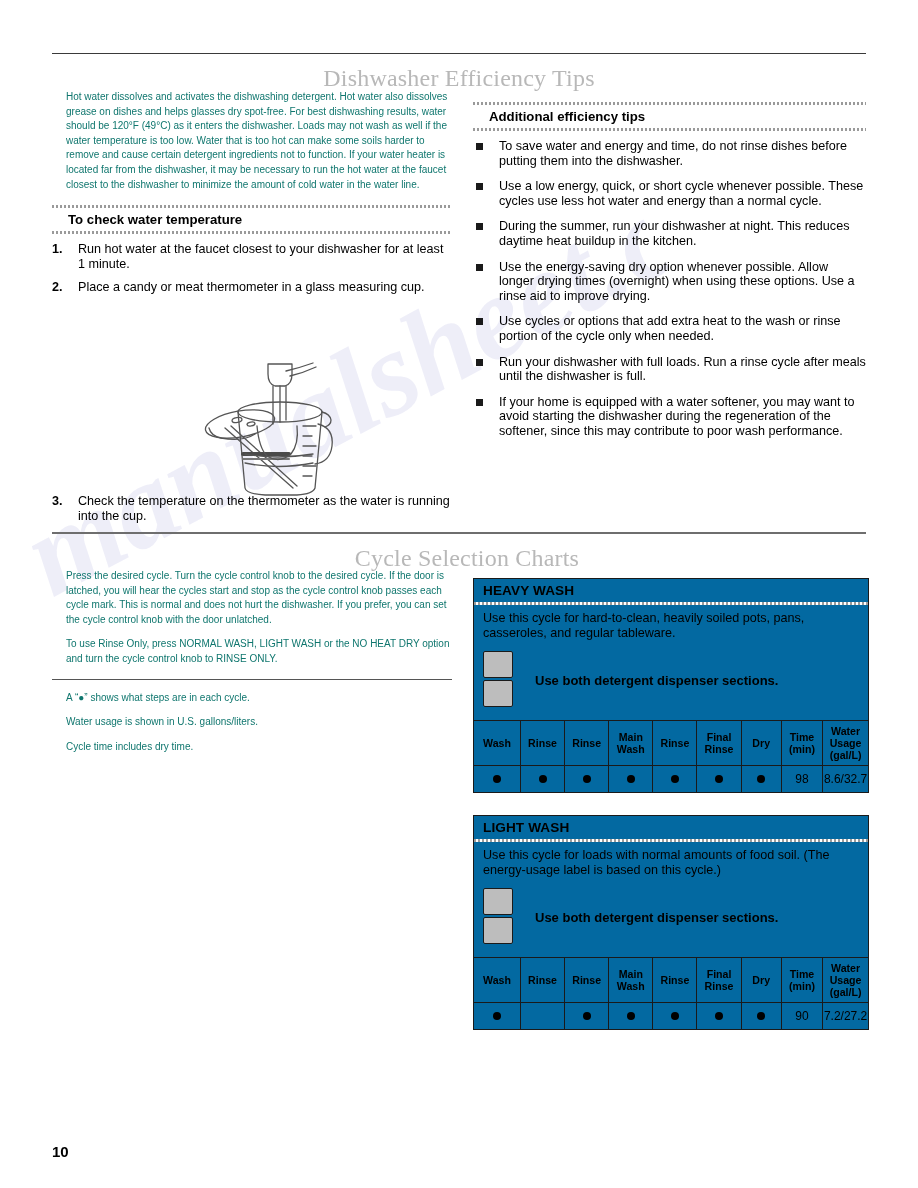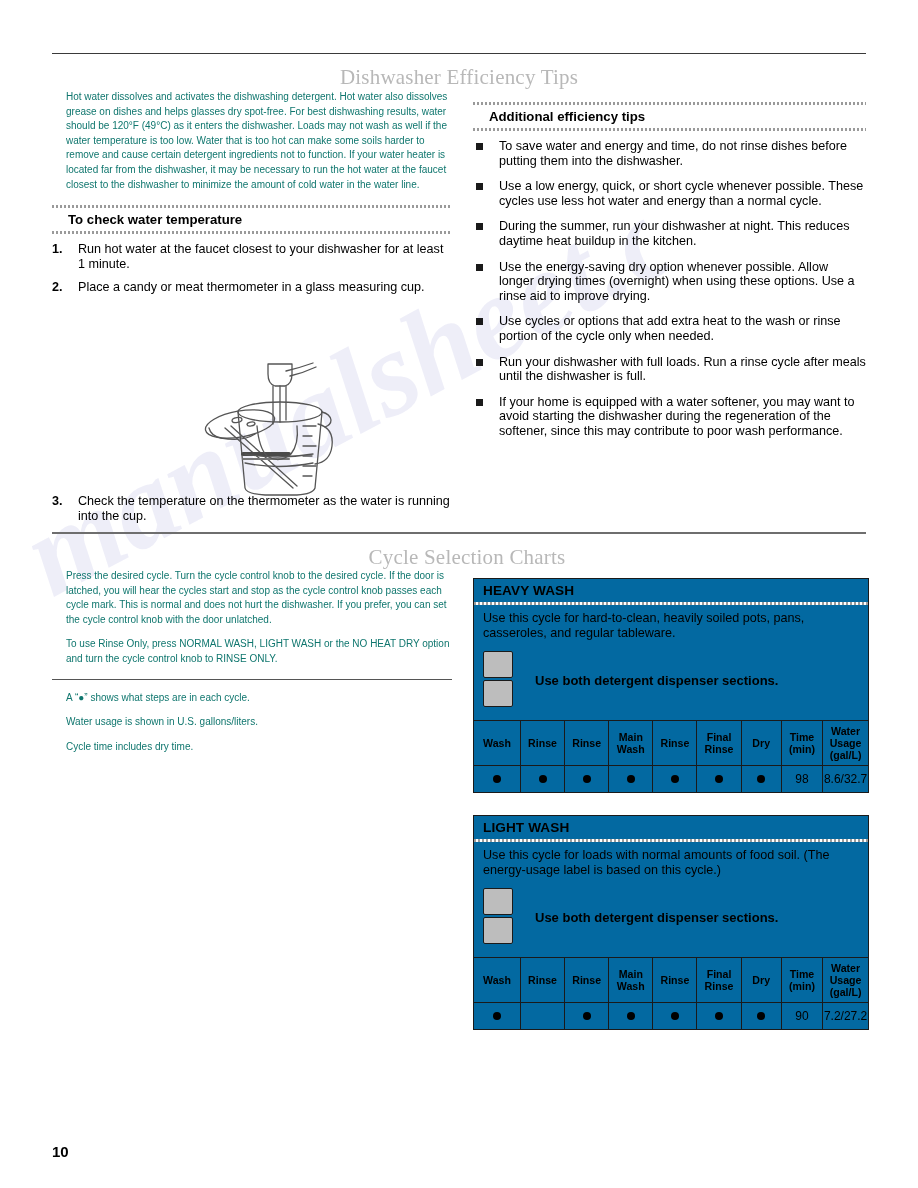--- a/index.html
+++ b/index.html
@@ -35,21 +35,21 @@
     width: 814px; height: 0;
     border-top: 2px solid #6e6e6e;
   }
 
   
   .section-title {
     position: absolute;
     width: 100%;
     text-align: center;
     font-family: "Liberation Serif", "DejaVu Serif", serif;
-    font-size: 21px;
+    font-size: 24px;
     letter-spacing: 0.2px;
     color: #b8b8b8;
     white-space: nowrap;
   }
   #title-eff { top: 65px; left: 0; }
   #title-cyc { top: 545px; left: 8px; }
 
   
   .col-left-top {
     position: absolute;

